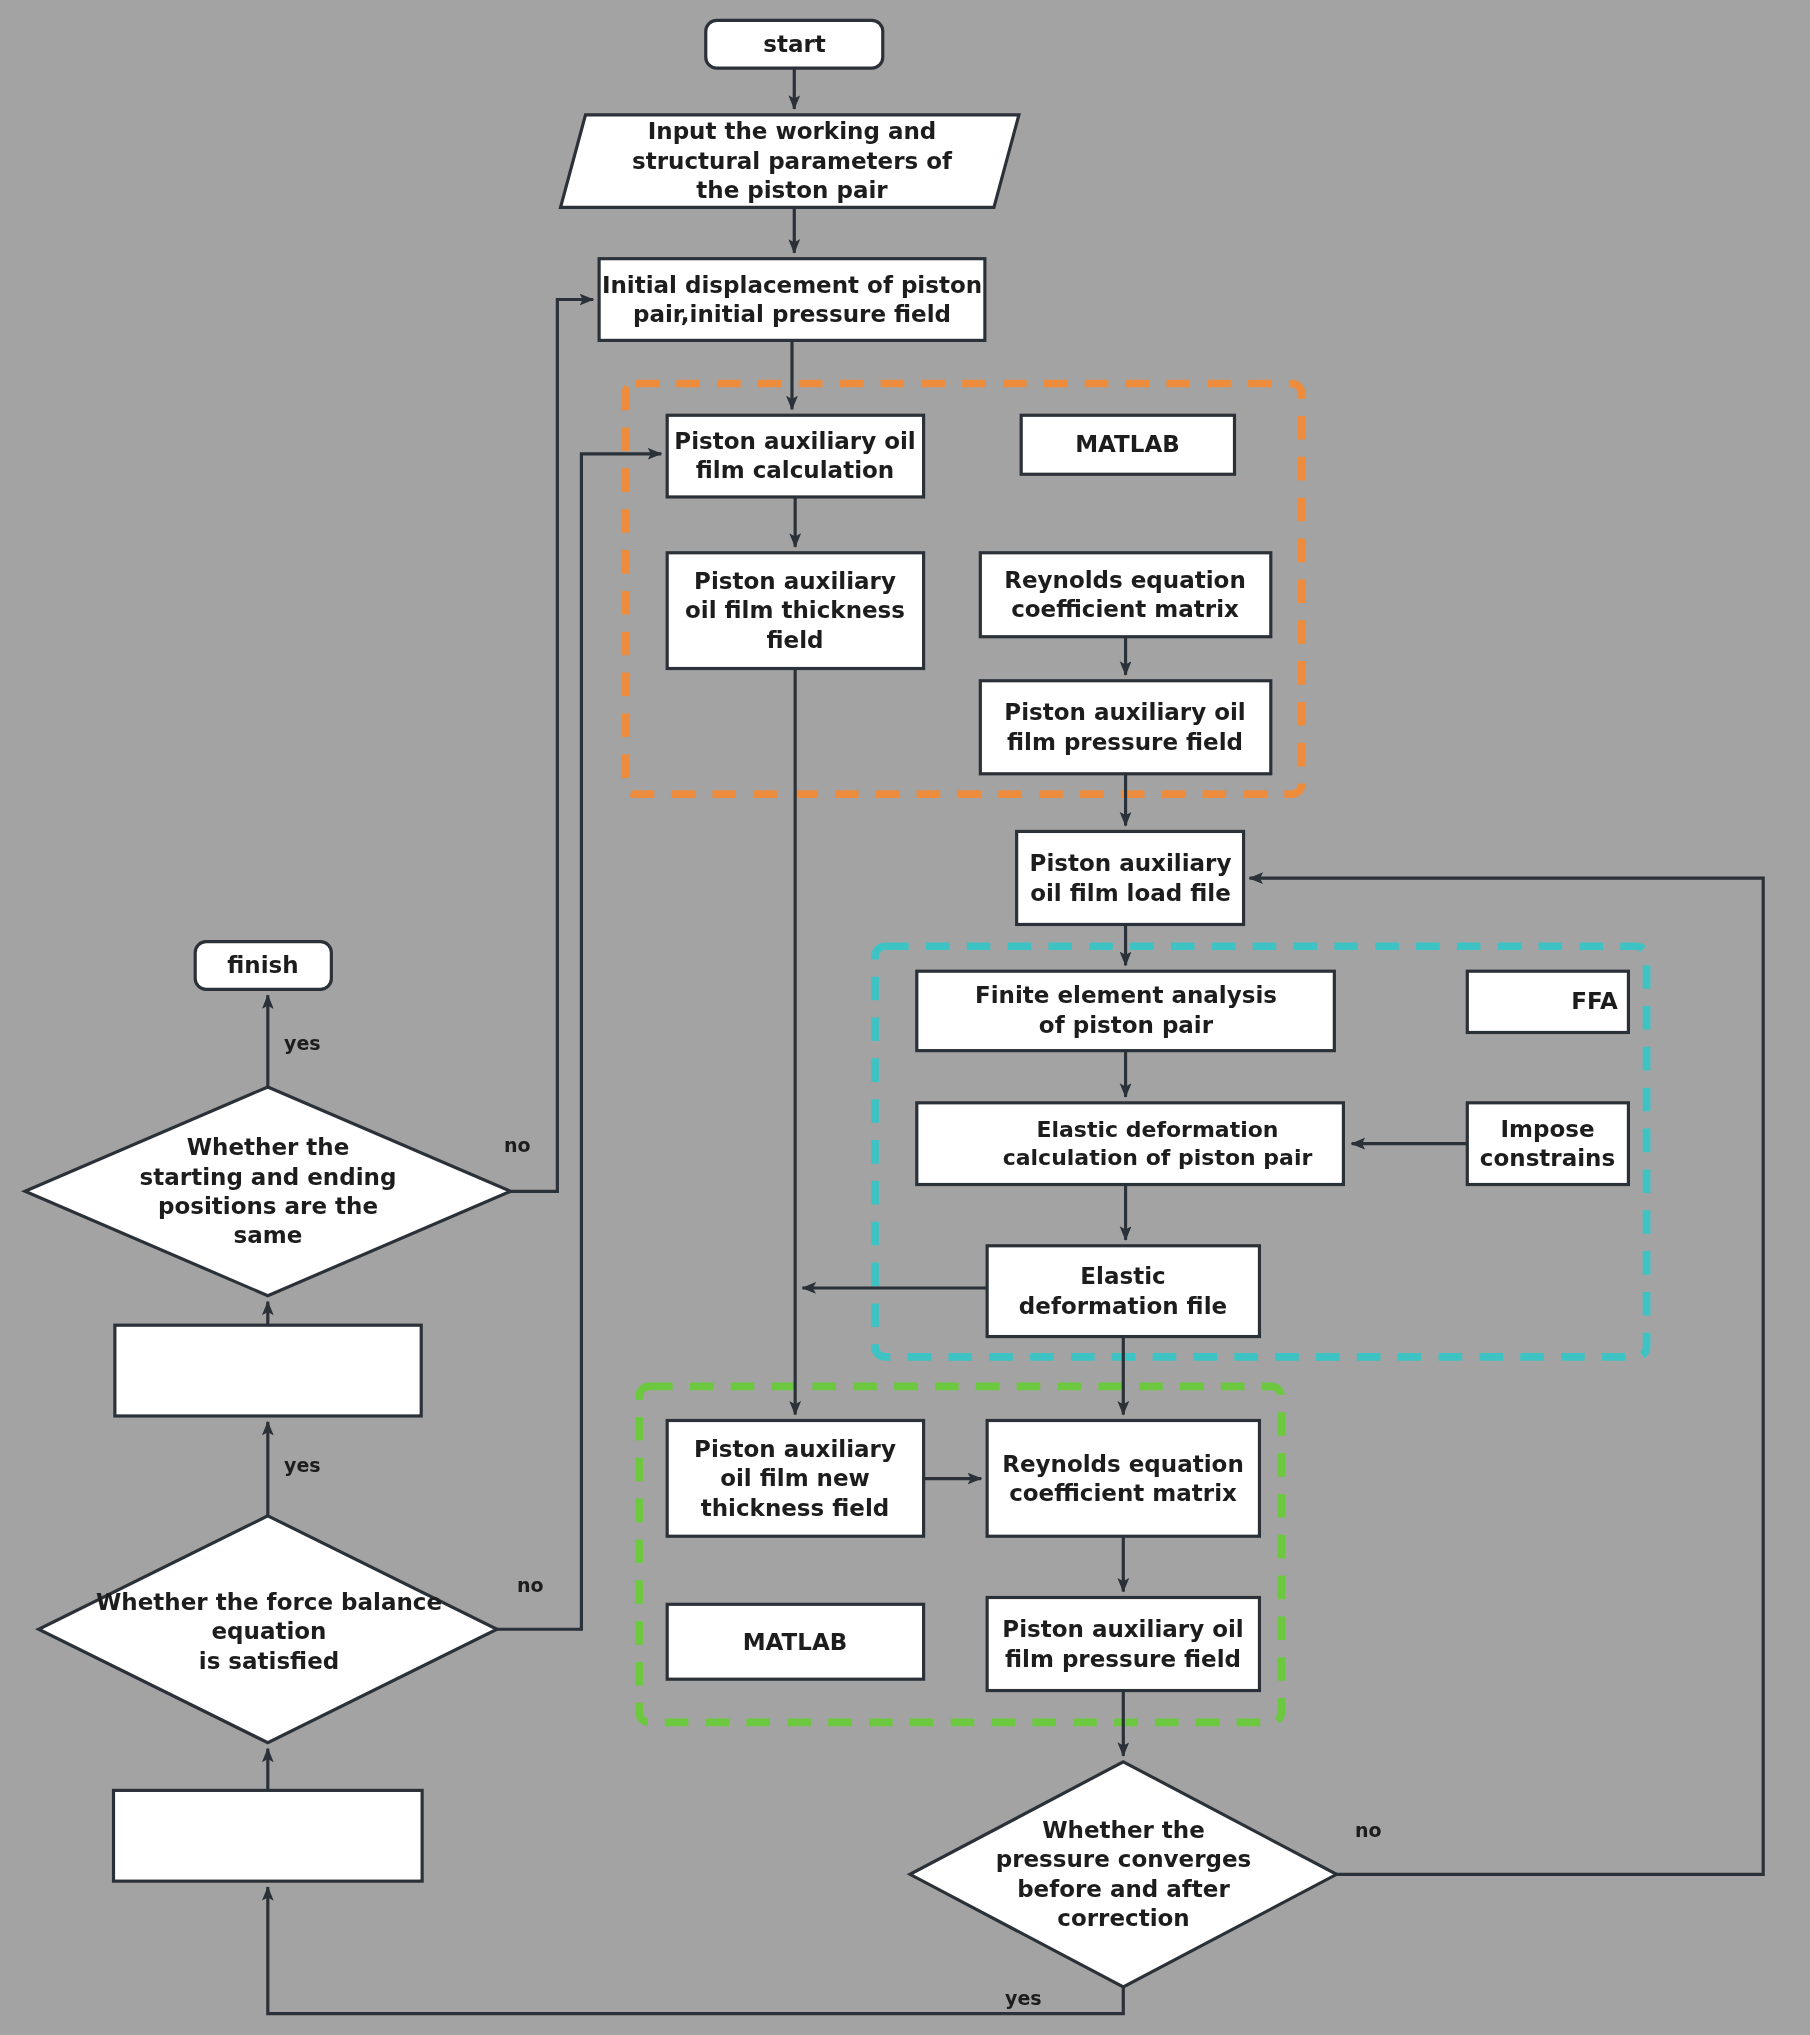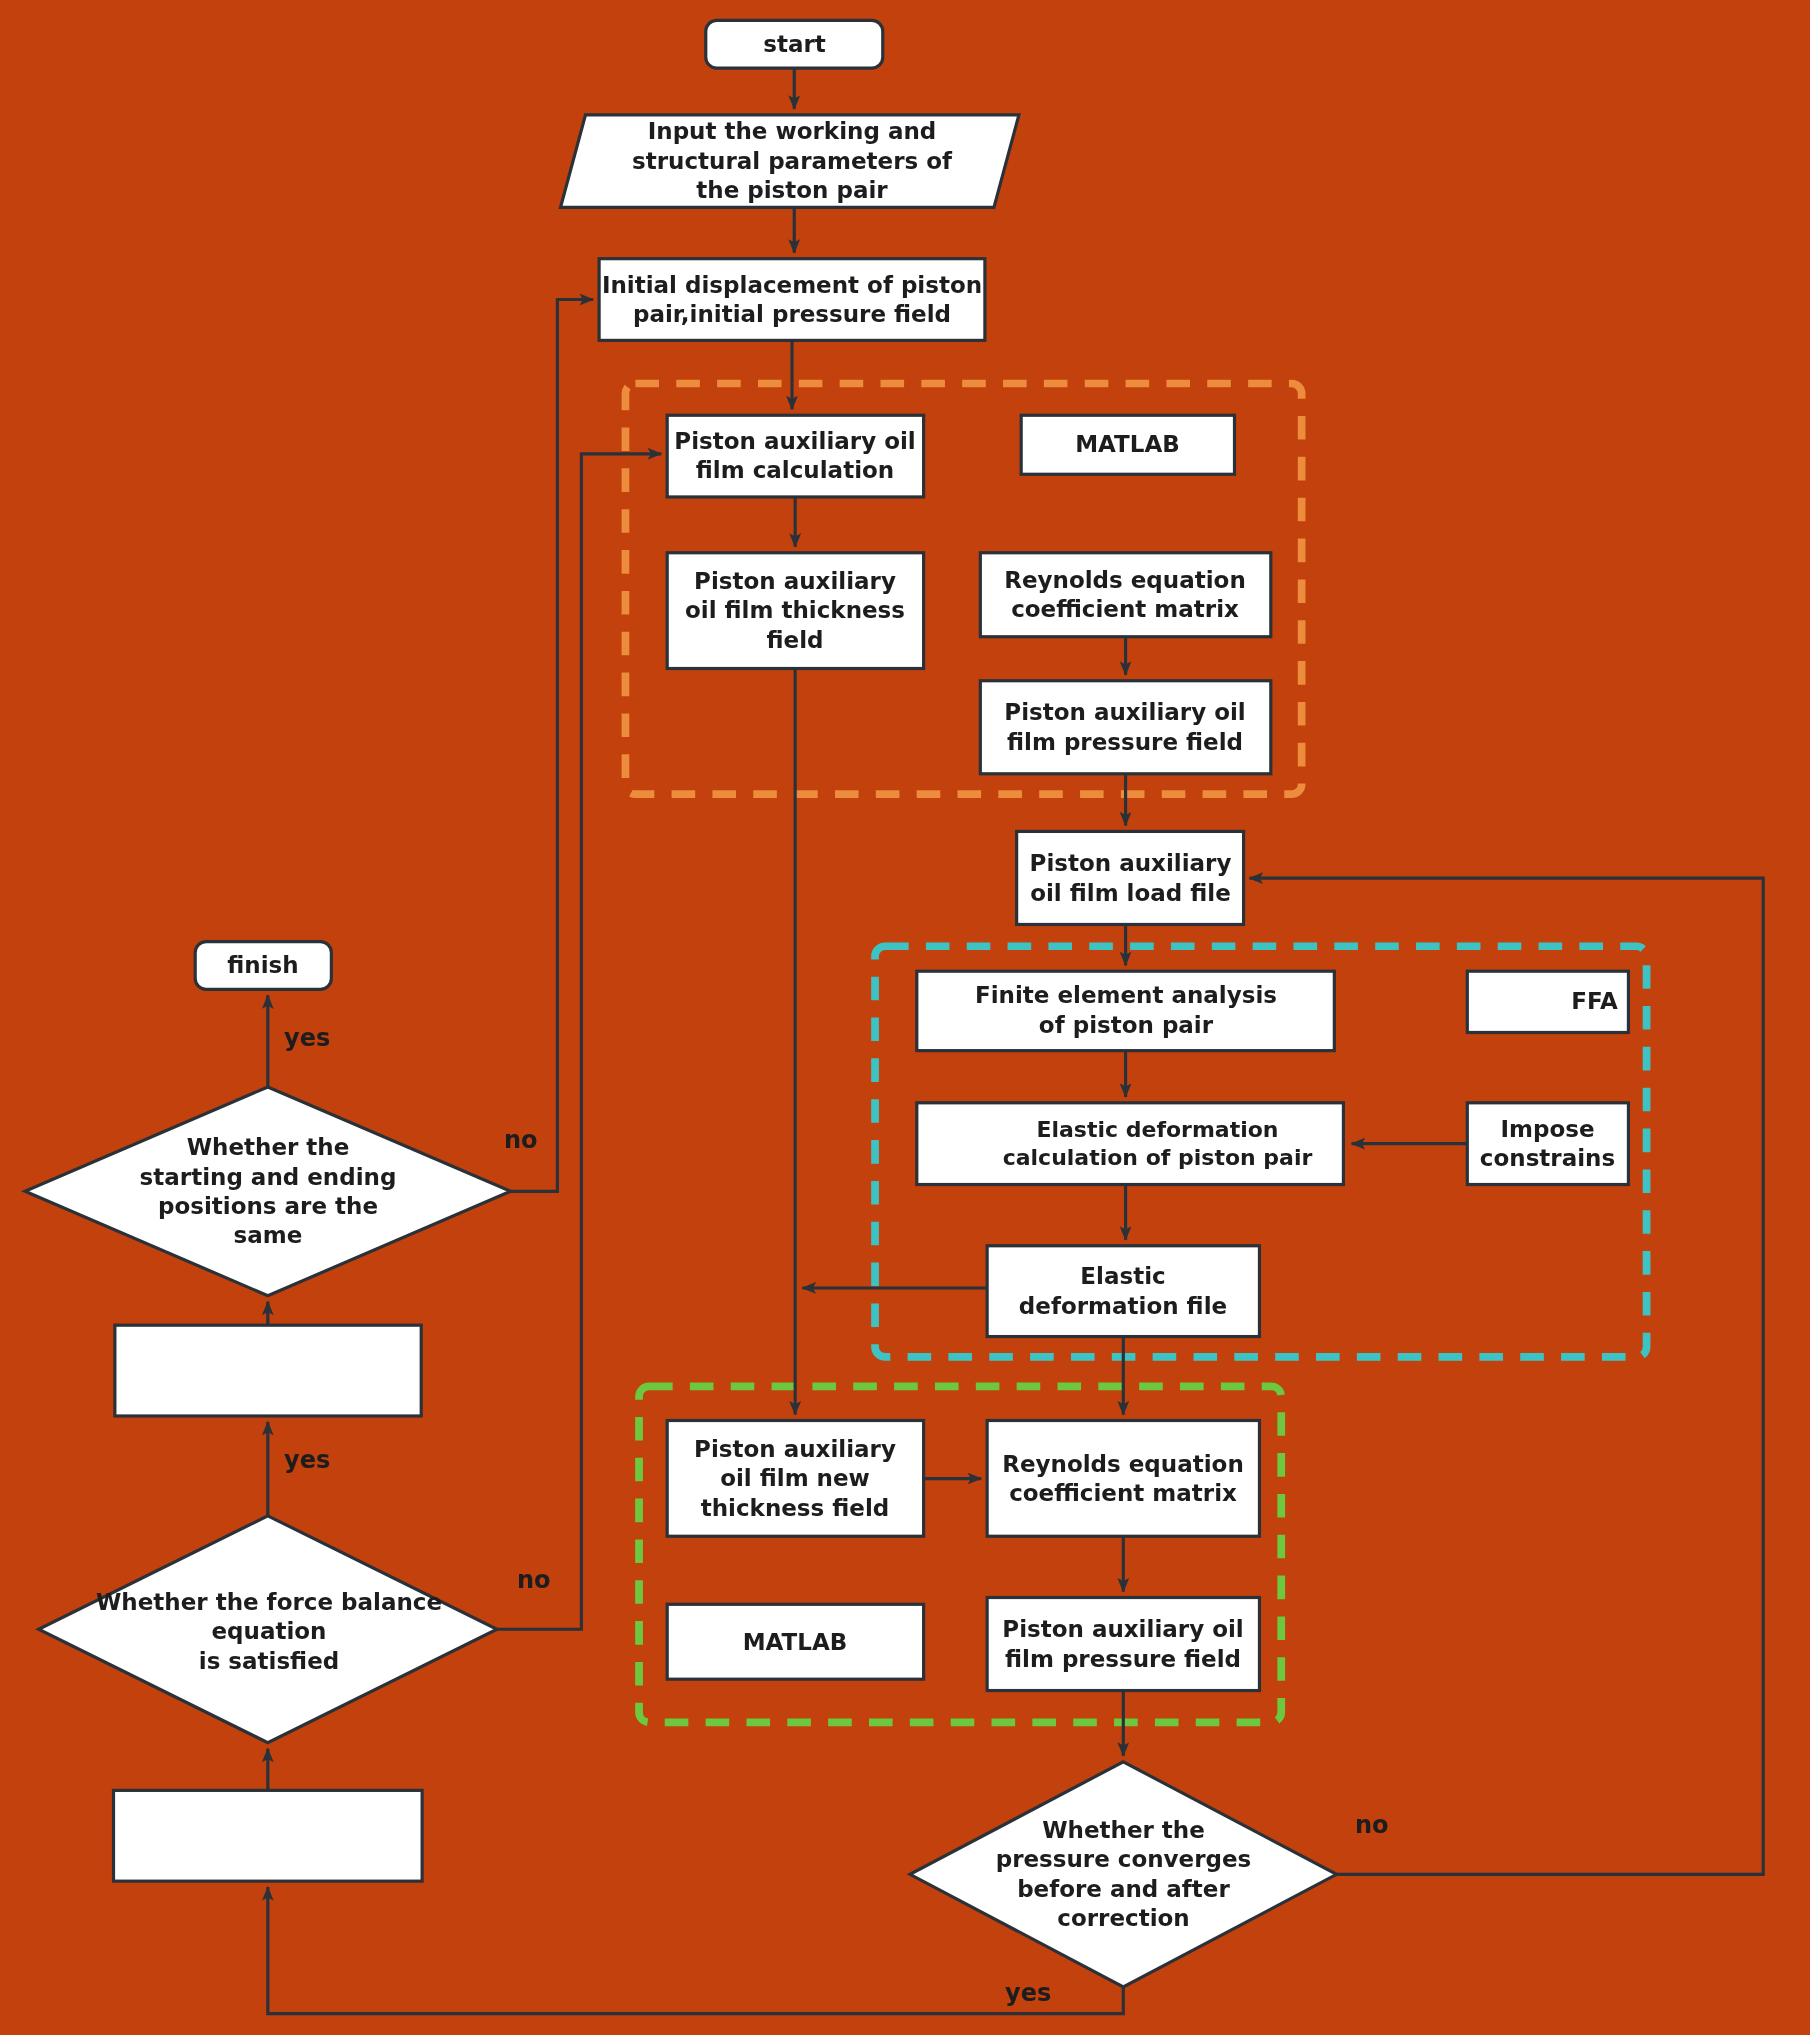--- a/index.html
+++ b/index.html
@@ -1,28 +1,28 @@
 <!DOCTYPE html>
 <html style="font-size:7.3px"><head>
 <meta charset="utf-8">
 <style>
   html,body{margin:0;padding:0;background:#ffffff;}
   body{font-family:"DejaVu Sans","Liberation Sans",sans-serif;}
-  #stage{position:relative;width:1810px;height:2035px;background:#c2410c;overflow:hidden;}
+  #stage{position:relative;width:1810px;height:2035px;background:#a3a3a3;overflow:hidden;}
   svg{position:absolute;left:0;top:0;width:1810px;height:2035px;}
   .node-label{
     position:absolute;display:flex;align-items:center;justify-content:center;
     text-align:center;font-weight:bold;color:#1d1d1d;
     font-family:"DejaVu Sans","Liberation Sans",sans-serif;
     line-height:1.28;pointer-events:none;white-space:pre-line;
   }
   .edge-label{
     position:absolute;font-weight:bold;color:#1d1d1d;
     font-family:"DejaVu Sans","Liberation Sans",sans-serif;
-    font-size:24px;white-space:nowrap;
+    font-size:19px;white-space:nowrap;margin-top:8px;
   }
 </style>
 </head>
 <body>
 
 <div id="stage">
 
   <svg viewBox="0 0 3988 4484" xmlns="http://www.w3.org/2000/svg">
     <defs>
       <marker id="arw" markerWidth="16" markerHeight="16" refX="13" refY="6" orient="auto" markerUnits="userSpaceOnUse">

